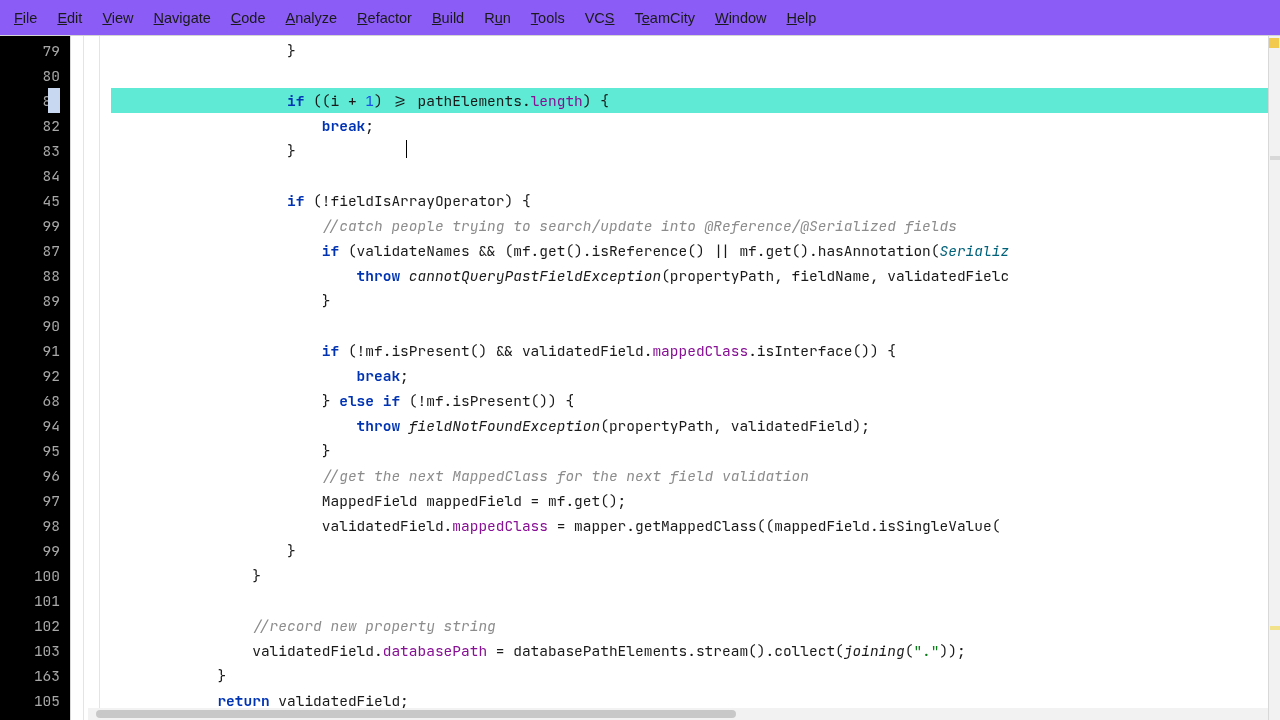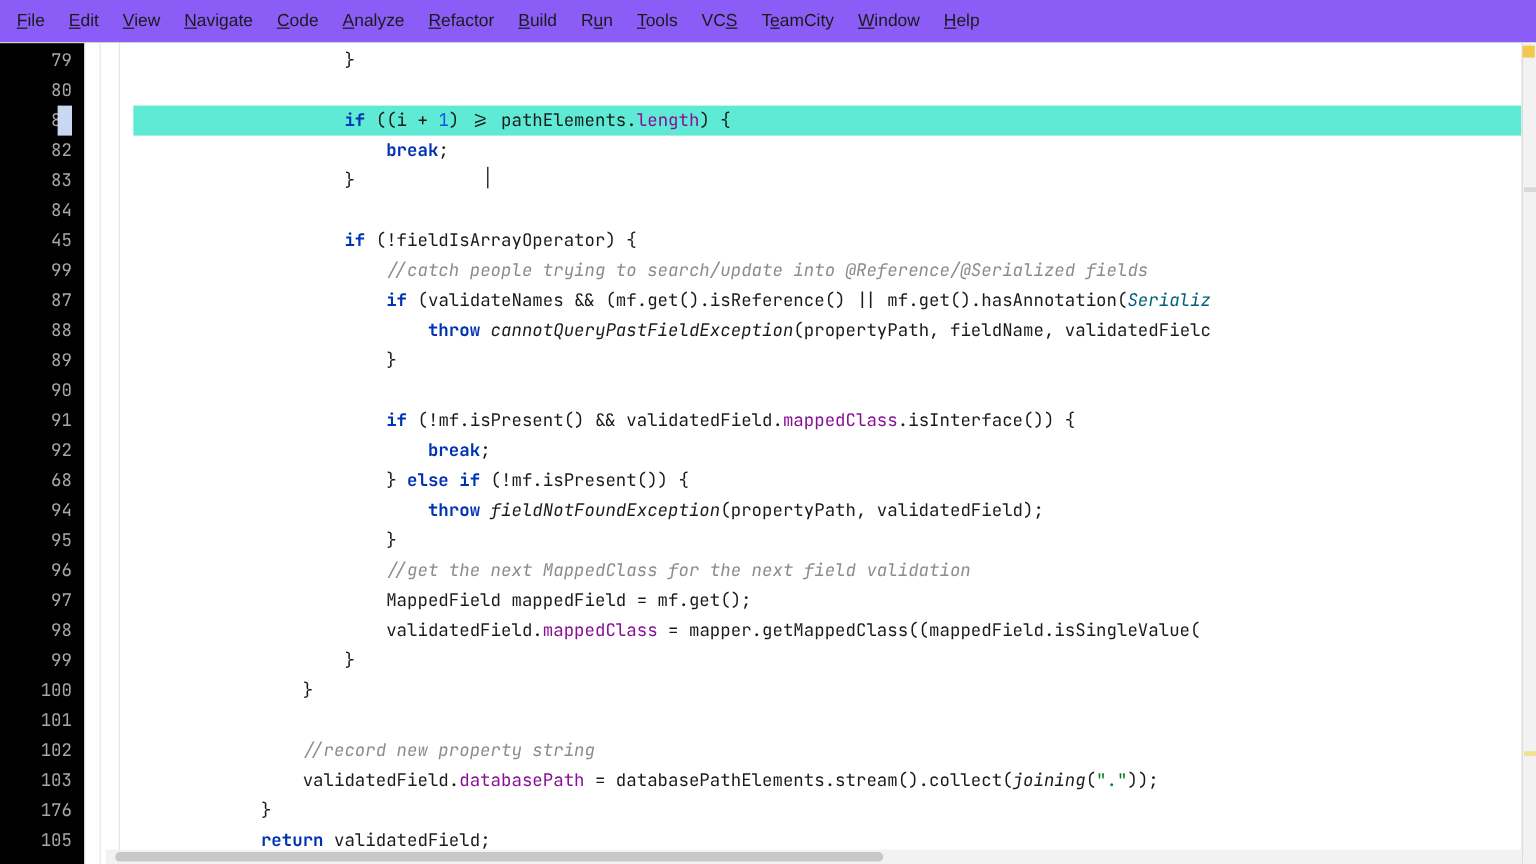--- a/index.html
+++ b/index.html
@@ -172,21 +172,21 @@
       <div>94</div>
       <div>95</div>
       <div>96</div>
       <div>97</div>
       <div>98</div>
       <div>99</div>
       <div>100</div>
       <div>101</div>
       <div>102</div>
       <div>103</div>
-      <div>176</div>
+      <div>163</div>
       <div>105</div>
     </div>
   <div class="line-mark"></div>
   <div class="fold-strip">
     <div class="guide" style="left:12px"></div>
     <div class="guide" style="left:28px"></div>
   </div>
   <div class="code"><div class="code-line">                    }</div><div class="code-line"></div><div class="code-line current">                    <span class="kw">if</span> ((i + <span class="num">1</span>) &gt;= pathElements.<span class="field">length</span>) {</div><div class="code-line">                        <span class="kw">break</span>;</div><div class="code-line">                    }<span class="caret"></span></div><div class="code-line"></div><div class="code-line">                    <span class="kw">if</span> (!fieldIsArrayOperator) {</div><div class="code-line">                        <span class="comment">//catch people trying to search/update into @Reference/@Serialized fields</span></div><div class="code-line">                        <span class="kw">if</span> (validateNames &amp;&amp; (mf.get().isReference() || mf.get().hasAnnotation(<span class="ref">Serializ</span></div><div class="code-line">                            <span class="kw">throw</span> <span class="static">cannotQueryPastFieldException</span>(propertyPath, fieldName, validatedFielc</div><div class="code-line">                        }</div><div class="code-line"></div><div class="code-line">                        <span class="kw">if</span> (!mf.isPresent() &amp;&amp; validatedField.<span class="field">mappedClass</span>.isInterface()) {</div><div class="code-line">                            <span class="kw">break</span>;</div><div class="code-line">                        } <span class="kw">else if</span> (!mf.isPresent()) {</div><div class="code-line">                            <span class="kw">throw</span> <span class="static">fieldNotFoundException</span>(propertyPath, validatedField);</div><div class="code-line">                        }</div><div class="code-line">                        <span class="comment">//get the next MappedClass for the next field validation</span></div><div class="code-line">                        MappedField mappedField = mf.get();</div><div class="code-line">                        validatedField.<span class="field">mappedClass</span> = mapper.getMappedClass((mappedField.isSingleValue(</div><div class="code-line">                    }</div><div class="code-line">                }</div><div class="code-line"></div><div class="code-line">                <span class="comment">//record new property string</span></div><div class="code-line">                validatedField.<span class="field">databasePath</span> = databasePathElements.stream().collect(<span class="static">joining</span>(<span class="str">"."</span>));</div><div class="code-line">            }</div><div class="code-line">            <span class="kw">return</span> validatedField;</div></div>
   <div class="right-strip">
     <div class="warn-mark" style="top:2px"></div>

